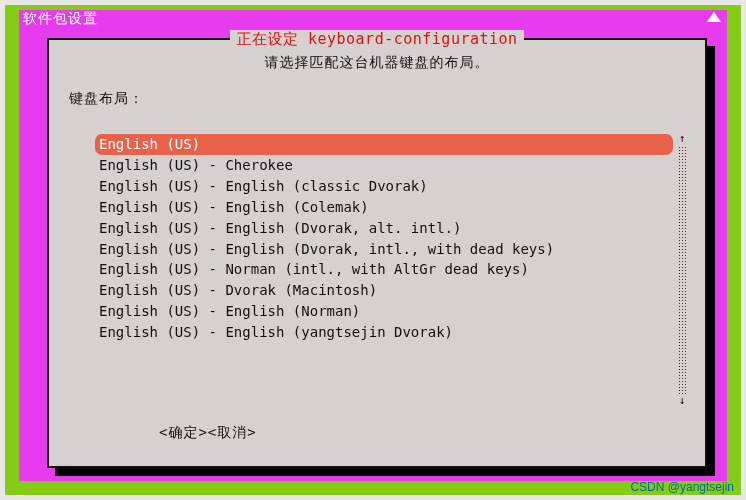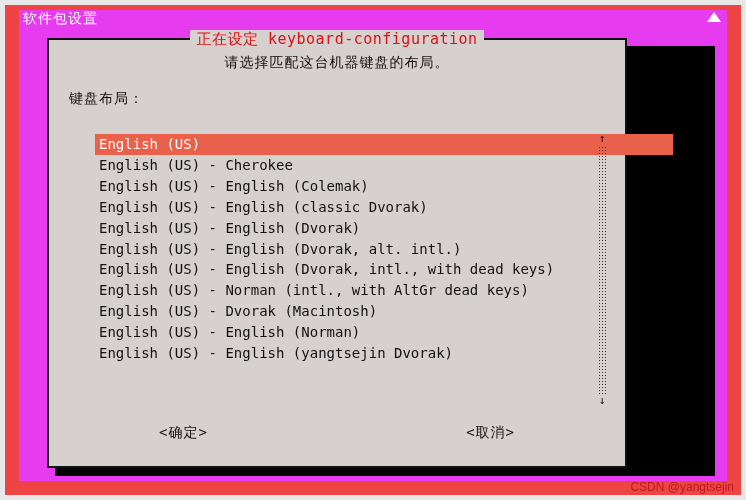--- a/index.html
+++ b/index.html
@@ -6,21 +6,21 @@
   html, body { width: 746px; height: 500px; overflow: hidden; }
   body {
     font-family: "DejaVu Sans Mono", "Consolas", monospace;
     font-size: 14px;
     background: #e8e8e8;
     position: relative;
   }
   .outer-frame {
     position: absolute;
     top: 5px; left: 5px; right: 5px; bottom: 5px;
-    background: #ef4444;
+    background: #84cc16;
   }
   .screen {
     position: absolute;
     top: 5px; left: 14px; right: 14px; bottom: 14px;
     background: #e63bee;
   }
   .title-bar {
     color: #ffffff;
     padding: 0 4px;
     font-size: 14px;
@@ -36,21 +36,21 @@
   }
   .dialog-shadow {
     position: absolute;
     top: 36px; left: 36px;
     width: 660px; height: 430px;
     background: #000;
   }
   .dialog {
     position: absolute;
     top: 28px; left: 28px;
-    width: 580px; height: 430px;
+    width: 660px; height: 430px;
     background: #d6d1cf;
     border: 2px solid #111;
   }
   .dialog-title-row {
     position: absolute;
     top: -10px; left: 0; right: 0;
     text-align: center;
   }
   .dialog-title {
     display: inline-block;
@@ -76,20 +76,21 @@
   .list-item {
     padding: 0 4px;
     line-height: 20.9px;
     color: #111;
     white-space: pre;
     cursor: pointer;
   }
   .list-item.selected {
     background: #e9614b;
     color: #fff;
+    border-radius: 7px;
   }
   .scrollbar {
     position: absolute;
     top: 94px; right: 18px;
     width: 10px; height: 272px;
   }
   .scroll-arrow {
     position: absolute;
     left: 0; width: 10px; height: 10px;
     color: #111;
@@ -102,32 +103,32 @@
   .scroll-track {
     position: absolute;
     top: 12px; bottom: 12px; left: 1px; width: 8px;
     background-image: radial-gradient(#333 1px, transparent 1px);
     background-size: 3px 3px;
   }
   .button-row {
     position: absolute;
     bottom: 24px; left: 0; right: 0;
     display: flex;
-    justify-content: space-between;
+    justify-content: flex-start;
     padding: 0 110px;
   }
   .btn {
     color: #111;
     letter-spacing: 1px;
     cursor: pointer;
   }
   .watermark {
     position: absolute;
     bottom: 6px; right: 12px;
-    color: #b91c1c;
+    color: #0369a1;
     font-size: 12px;
     font-family: Arial, sans-serif;
   }
 </style>
 </head>
 <body>
 
 <div class="outer-frame">
   <div class="screen">
     <div class="title-bar">软件包设置</div>
@@ -140,23 +141,22 @@
         <span class="dialog-title">正在设定 keyboard-configuration</span>
       </div>
       <div class="dialog-body">
         <div class="prompt">请选择匹配这台机器键盘的布局。</div>
         <div class="section-label">键盘布局：</div>
       </div>
 
       <div class="listbox" id="listbox">
           <div class="list-item selected">English (US)</div>
           <div class="list-item">English (US) - Cherokee</div>
+          <div class="list-item">English (US) - English (classic Dvorak)</div>
           <div class="list-item">English (US) - English (Colemak)</div>
-          <div class="list-item">English (US) - English (classic Dvorak)</div>
-          <div class="list-item">English (US) - English (Dvorak)</div>
           <div class="list-item">English (US) - English (Dvorak, alt. intl.)</div>
           <div class="list-item">English (US) - English (Dvorak, intl., with dead keys)</div>
           <div class="list-item">English (US) - Norman (intl., with AltGr dead keys)</div>
           <div class="list-item">English (US) - Dvorak (Macintosh)</div>
           <div class="list-item">English (US) - English (Norman)</div>
           <div class="list-item">English (US) - English (yangtsejin Dvorak)</div>
         </div>
 
       <div class="scrollbar">
         <div class="scroll-arrow up">↑</div>

